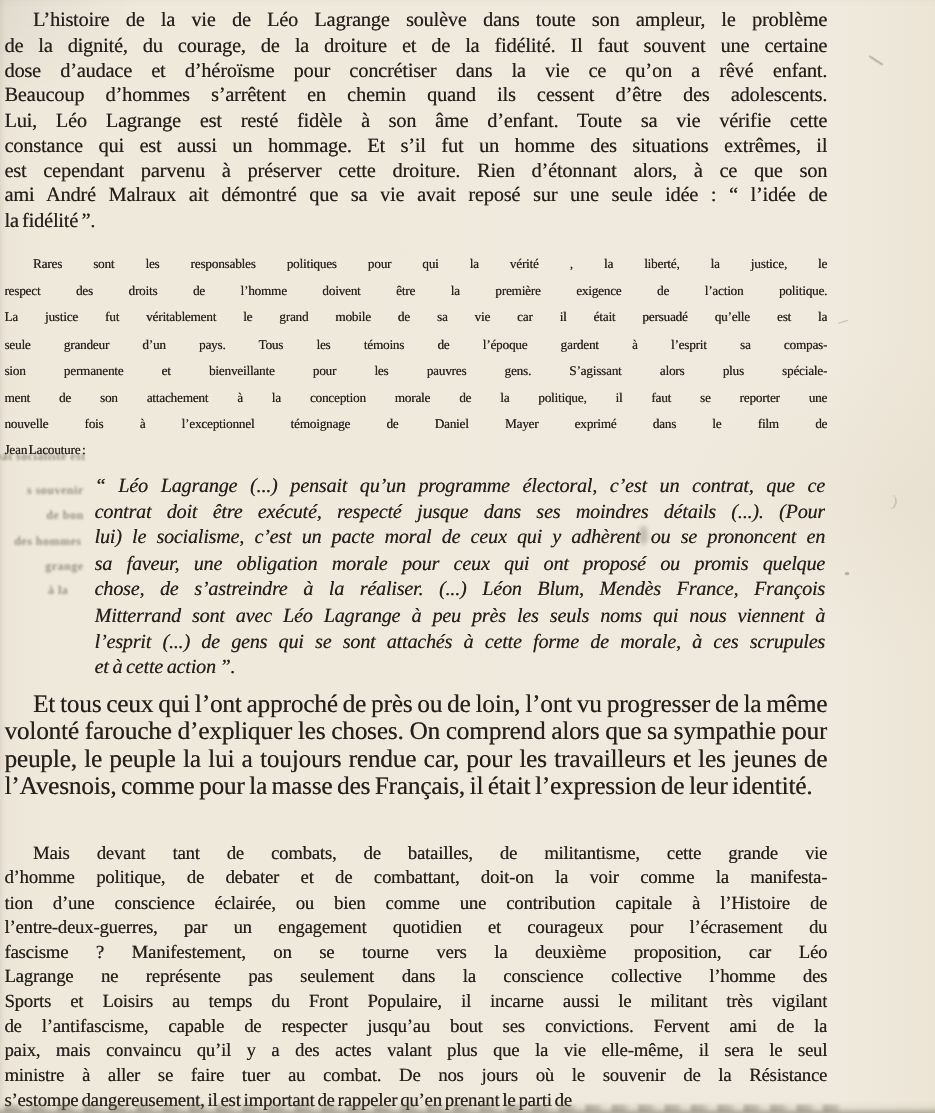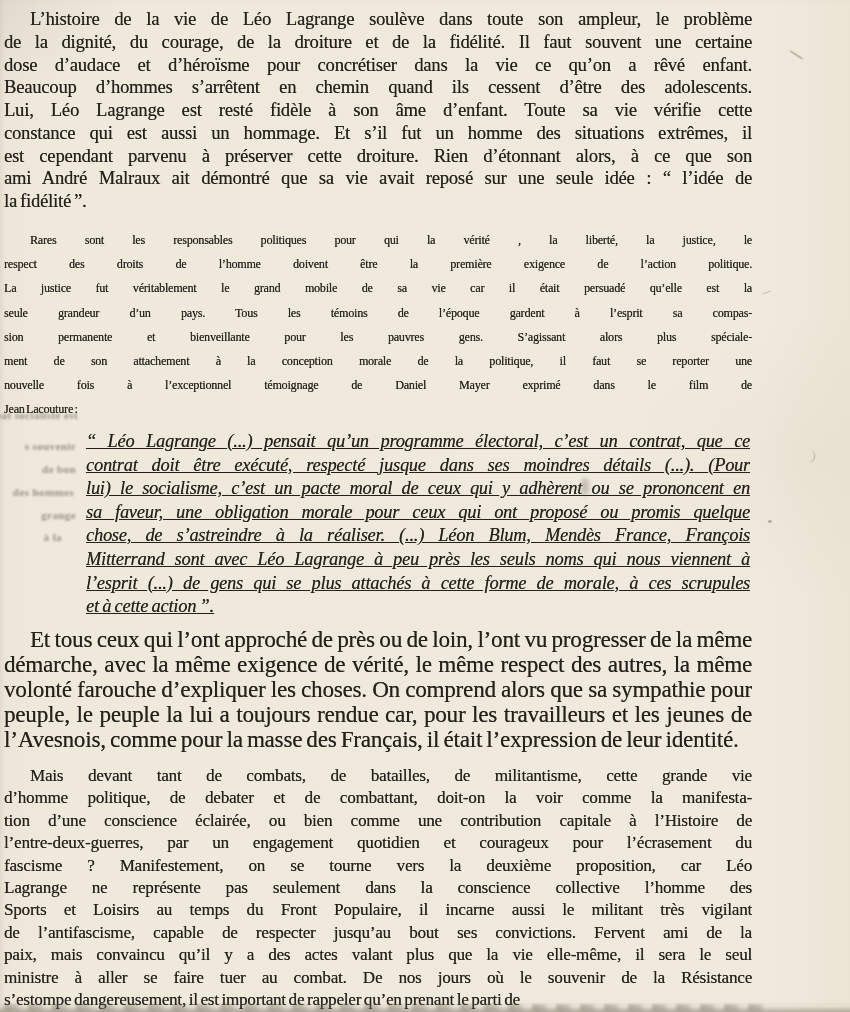--- a/index.html
+++ b/index.html
@@ -44,21 +44,21 @@
   .para.body .line.first { text-indent: 26px; }
 
   .p1 { top: 8px;   font-size: 18.5px; }
   .p1 .line { height: 22.75px; line-height: 22.75px; }
   .p2 { top: 228px; font-size: 12px; }
   .p2 .line { height: 24.2px;  line-height: 24.2px; }
   .quote {
     top: 430px; left: 82px; width: 664px;
     font-size: 18.3px; font-style: italic;
   }
-  .quote .line { height: 23.6px; line-height: 23.6px; word-spacing: -1px; text-decoration: underline; }
+  .quote .line { height: 23.6px; line-height: 23.6px; word-spacing: -1px; }
   .p4 { top: 627px; font-size: 23px; }
   .p4 .line { height: 25px;    line-height: 25px; }
   .p5 { top: 765px; font-size: 17px; }
   .p5 .line { height: 22.4px;  line-height: 22.4px; }
 
   
   .ghosts { position: absolute; left: 0; top: 0; width: 200px; height: 100%; pointer-events: none; }
   .ghost {
     position: absolute;
     right: 770px; 
@@ -151,26 +151,25 @@
         <div class="line">nouvelle fois à l’exceptionnel témoignage de Daniel Mayer exprimé dans le film de</div>
         <div class="line last">Jean Lacouture :</div>
       </div>
     <div class="para quote">
         <div class="line first">“ Léo Lagrange (...) pensait qu’un programme électoral, c’est un contrat, que ce</div>
         <div class="line">contrat doit être exécuté, respecté jusque dans ses moindres détails (...). (Pour</div>
         <div class="line">lui) le socialisme, c’est un pacte moral de ceux qui y adhèrent ou se prononcent en</div>
         <div class="line">sa faveur, une obligation morale pour ceux qui ont proposé ou promis quelque</div>
         <div class="line">chose, de s’astreindre à la réaliser. (...) Léon Blum, Mendès France, François</div>
         <div class="line">Mitterrand sont avec Léo Lagrange à peu près les seuls noms qui nous viennent à</div>
-        <div class="line">l’esprit (...) de gens qui se plus attachés à cette forme de morale, à ces scrupules</div>
+        <div class="line">l’esprit (...) de gens qui se sont attachés à cette forme de morale, à ces scrupules</div>
         <div class="line last">et à cette action ”.</div>
       </div>
     <div class="para body p4">
         <div class="line first">Et tous ceux qui l’ont approché de près ou de loin, l’ont vu progresser de la même</div>
-        <div class="line">démarche, avec la même exigence de vérité, le même respect des autres, la même</div>
         <div class="line">volonté farouche d’expliquer les choses. On comprend alors que sa sympathie pour le</div>
         <div class="line">peuple, le peuple la lui a toujours rendue car, pour les travailleurs et les jeunes de</div>
         <div class="line last">l’Avesnois, comme pour la masse des Français, il était l’expression de leur identité.</div>
       </div>
     <div class="para body p5">
         <div class="line first">Mais devant tant de combats, de batailles, de militantisme, cette grande vie</div>
         <div class="line">d’homme politique, de debater et de combattant, doit-on la voir comme la manifesta-</div>
         <div class="line">tion d’une conscience éclairée, ou bien comme une contribution capitale à l’Histoire de</div>
         <div class="line">l’entre-deux-guerres, par un engagement quotidien et courageux pour l’écrasement du</div>
         <div class="line">fascisme ? Manifestement, on se tourne vers la deuxième proposition, car Léo</div>

